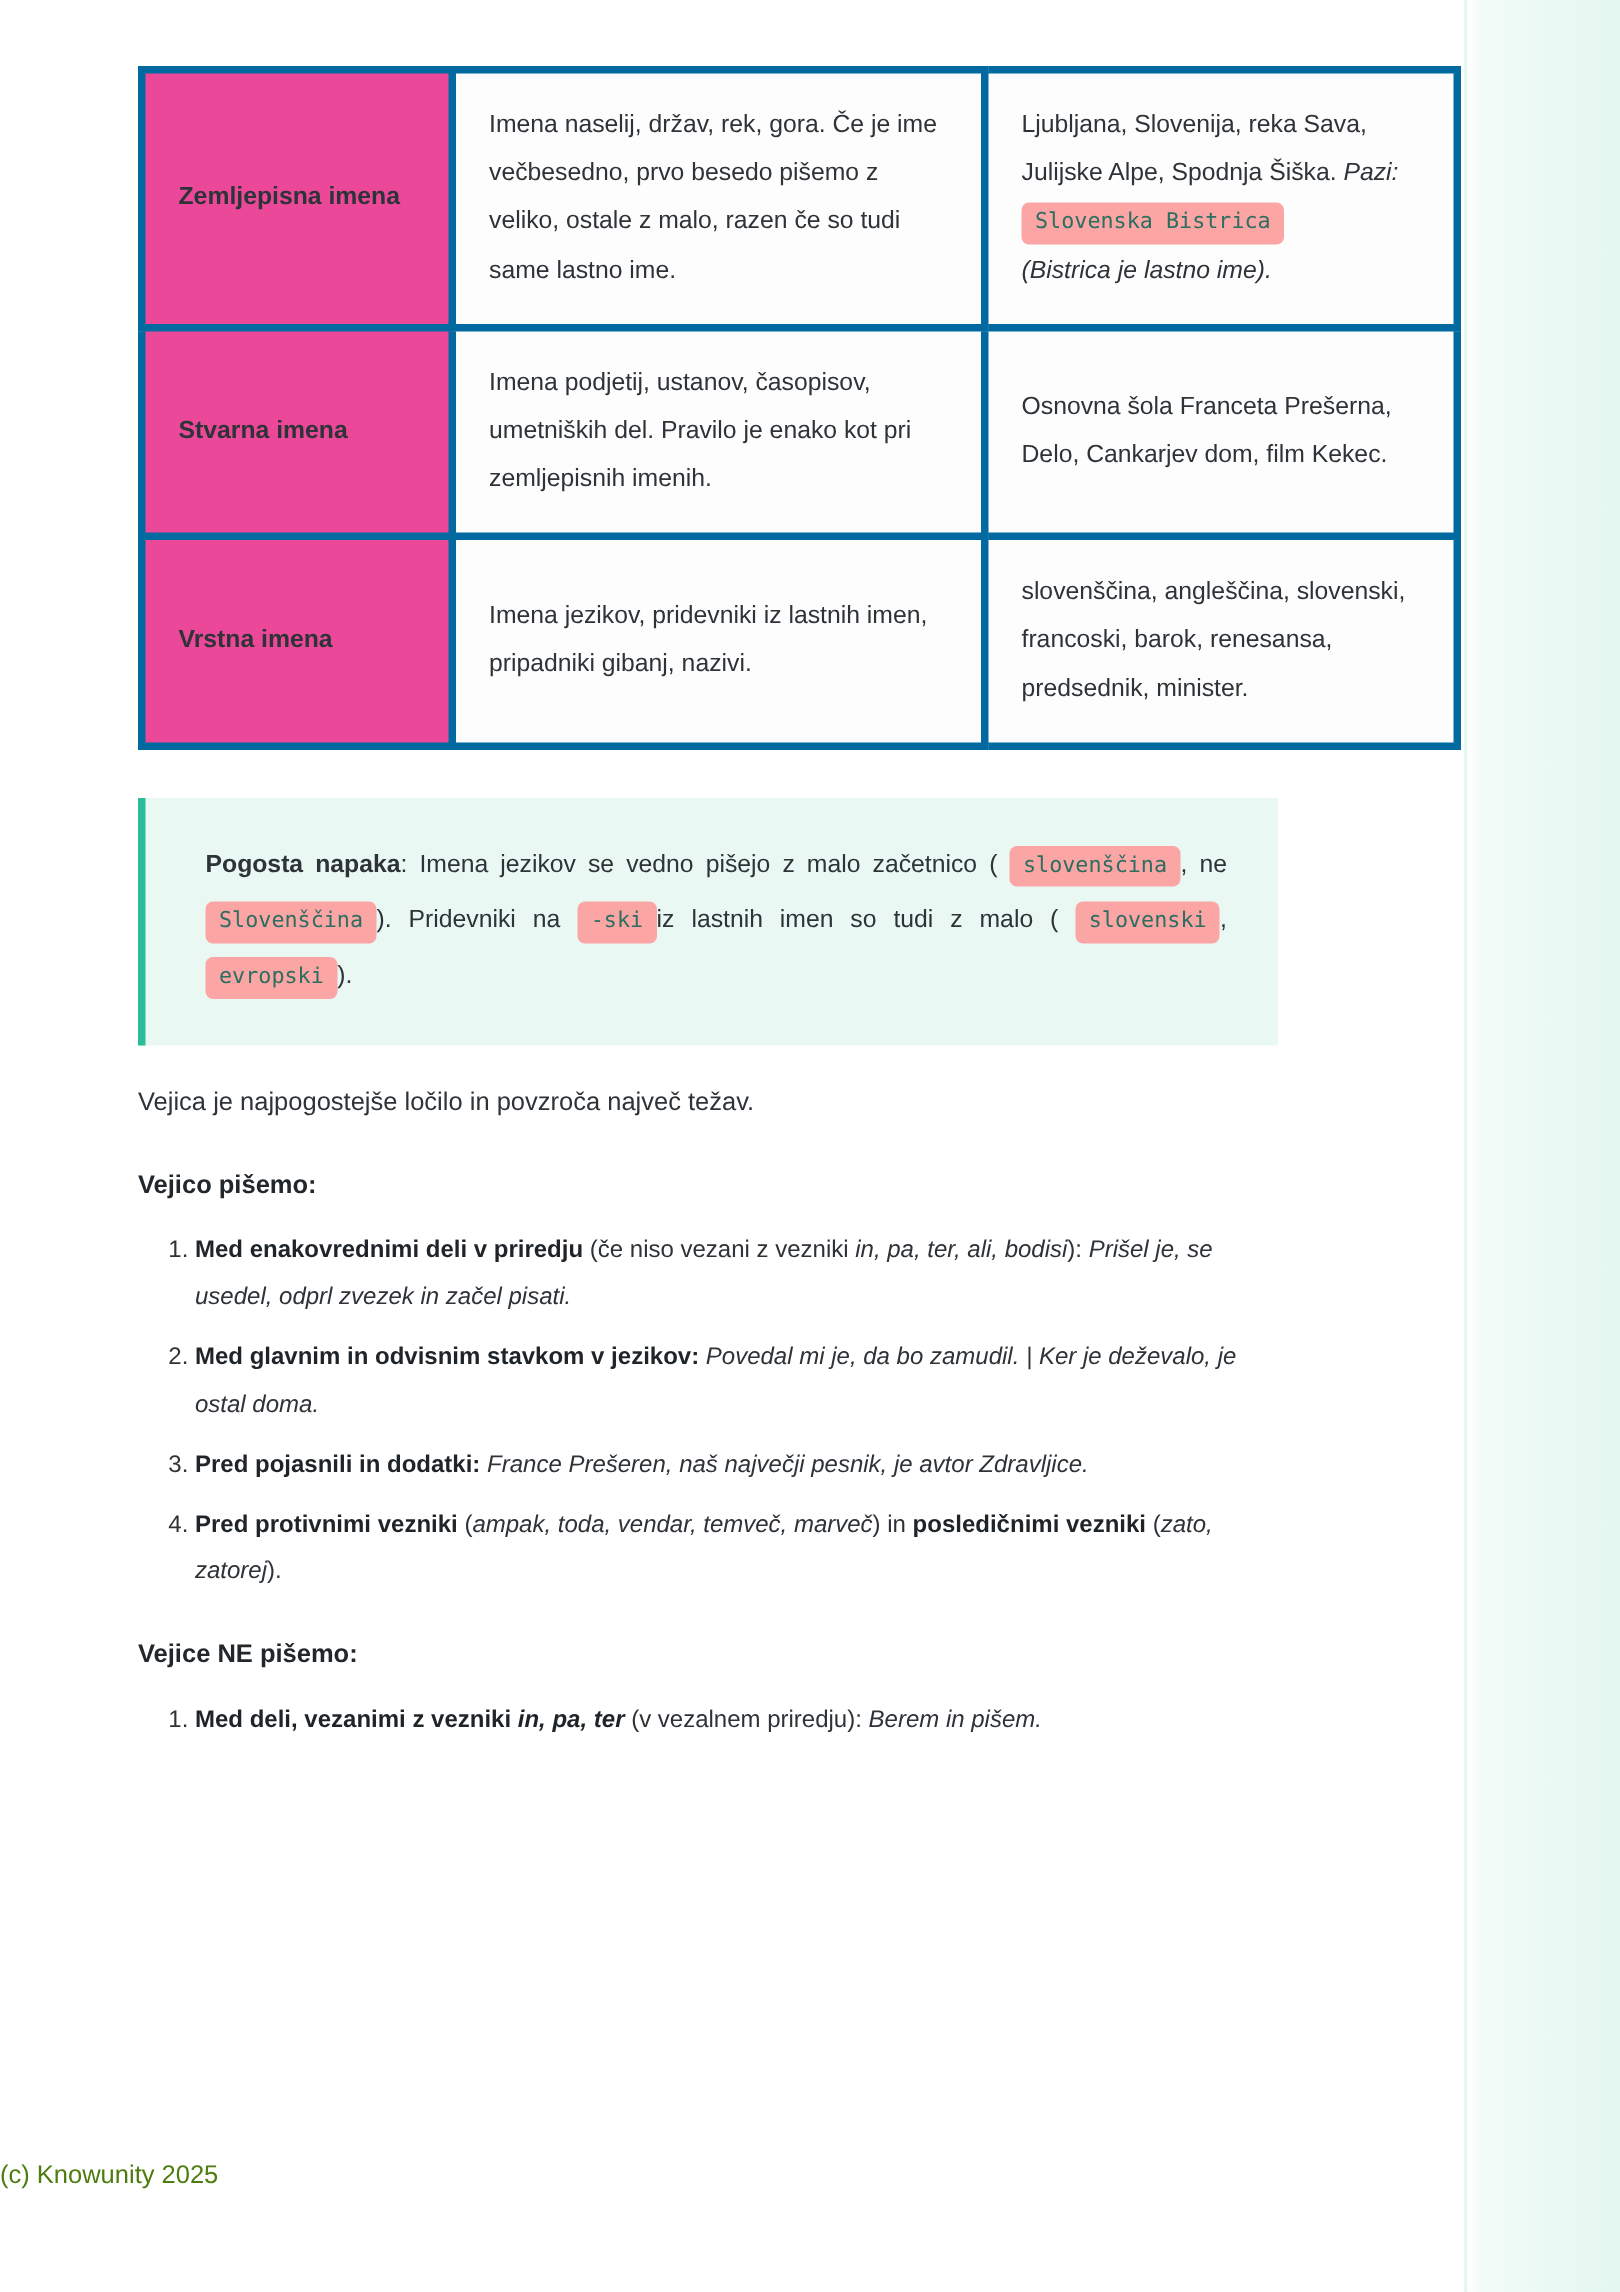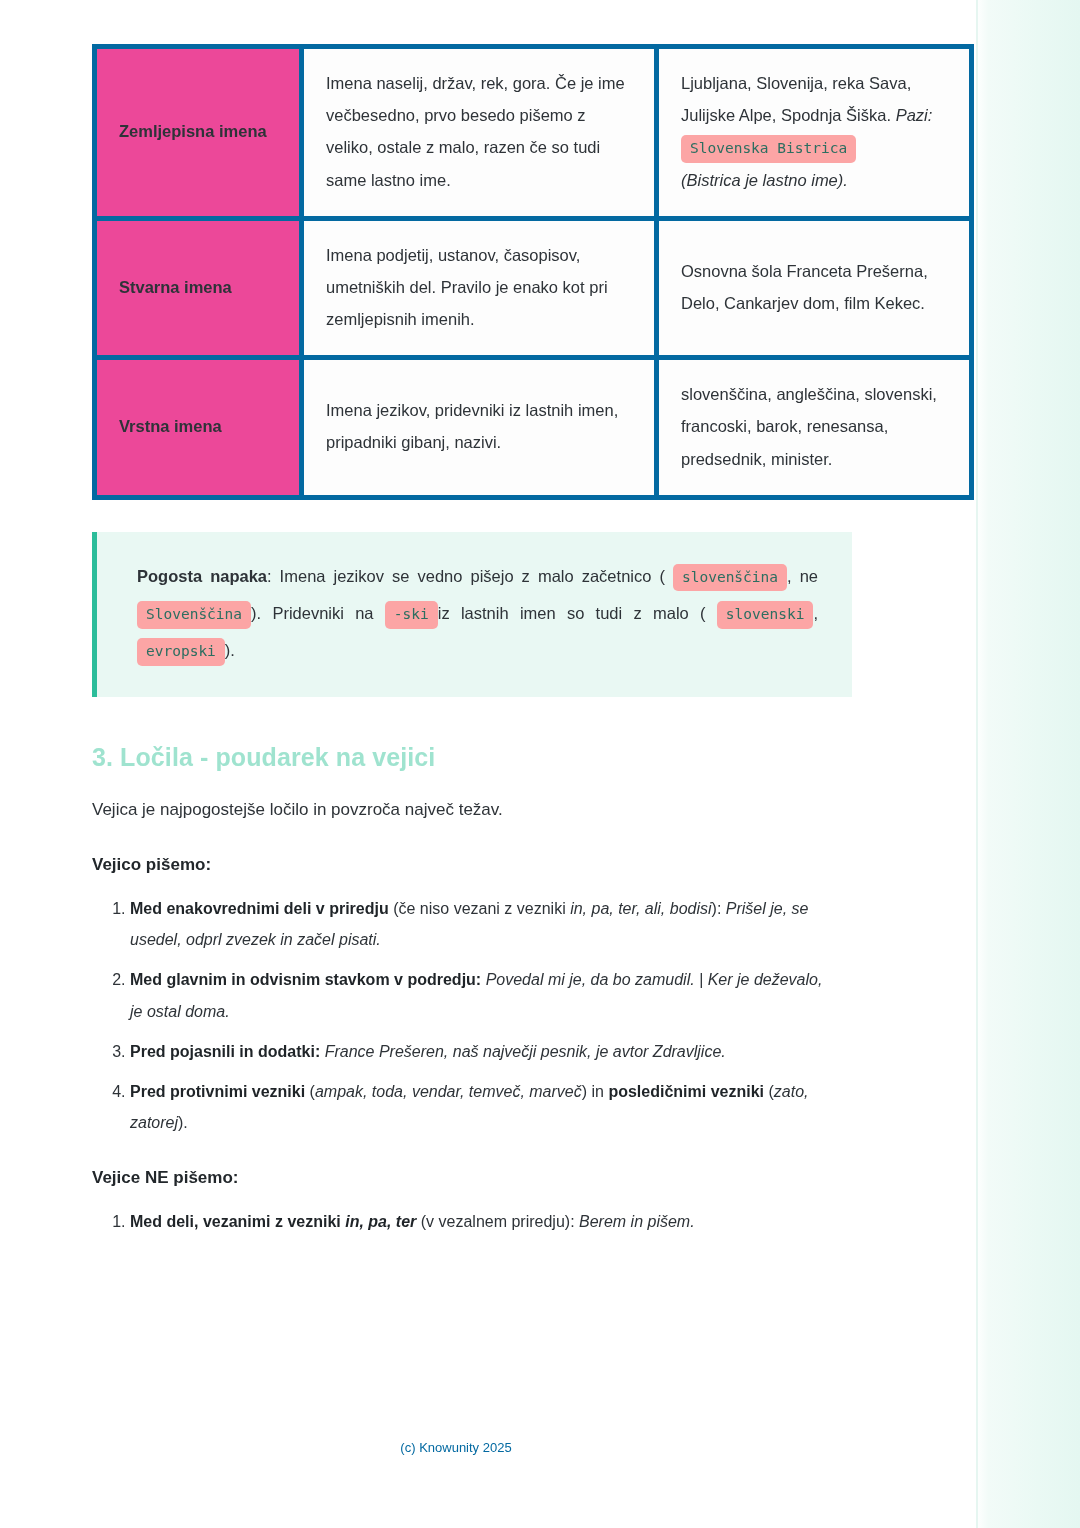--- a/index.html
+++ b/index.html
@@ -129,25 +129,25 @@
     color: #2e3338;
   }
   ol.list li b { font-weight: bold; color: #1f2428; }
   ol.list li i { font-style: italic; }
 
   .footer {
     position: absolute;
     left: 0;
     top: 1440px;
     width: 976px;
-    text-align: center;
+    text-align: left;
     padding-right: 64px;
     box-sizing: border-box;
-    font-size: 13px;
-    color: #0369a1;
+    font-size: 17px;
+    color: #4d7c0f;
   }
 </style>
 </head>
 <body>
 
 <div class="right-strip">
   <div class="right-strip-line"></div>
 </div>
 
 <div class="page">
@@ -181,30 +181,29 @@
 
     <div class="callout">
       <b>Pogosta napaka</b><span>: Imena jezikov se vedno pišejo z malo začetnico (</span>
       <code class="tok">slovenščina</code><span>, ne</span>
       <code class="tok">Slovenščina</code><span>). Pridevniki na</span>
       <code class="tok">-ski</code><span>iz lastnih imen so tudi z malo (</span>
       <code class="tok">slovenski</code><span>,</span>
       <code class="tok">evropski</code><span>).</span>
     </div>
 
-    <h2 class="section">3. Ločila - poudarek na vejici</h2>
     <p class="body">Vejica je najpogostejše ločilo in povzroča največ težav.</p>
 
     <p class="lead">Vejico pišemo:</p>
     <ol class="list">
       <li>
         <b>Med enakovrednimi deli v priredju</b><span> (če niso vezani z vezniki </span><i>in, pa, ter, ali, bodisi</i><span>): </span><i>Prišel je, se usedel, odprl zvezek in začel pisati.</i>
       </li>
       <li>
-        <b>Med glavnim in odvisnim stavkom v podredju:</b><span> </span><i>Povedal mi je, da bo zamudil. | Ker je deževalo, je ostal doma.</i>
+        <b>Med glavnim in odvisnim stavkom v jezikov:</b><span> </span><i>Povedal mi je, da bo zamudil. | Ker je deževalo, je ostal doma.</i>
       </li>
       <li>
         <b>Pred pojasnili in dodatki:</b><span> </span><i>France Prešeren, naš največji pesnik, je avtor Zdravljice.</i>
       </li>
       <li>
         <b>Pred protivnimi vezniki</b><span> (</span><i>ampak, toda, vendar, temveč, marveč</i><span>) in </span><b>posledičnimi vezniki</b><span> (</span><i>zato, zatorej</i><span>).</span>
       </li>
     </ol>
 
     <p class="lead">Vejice NE pišemo:</p>

